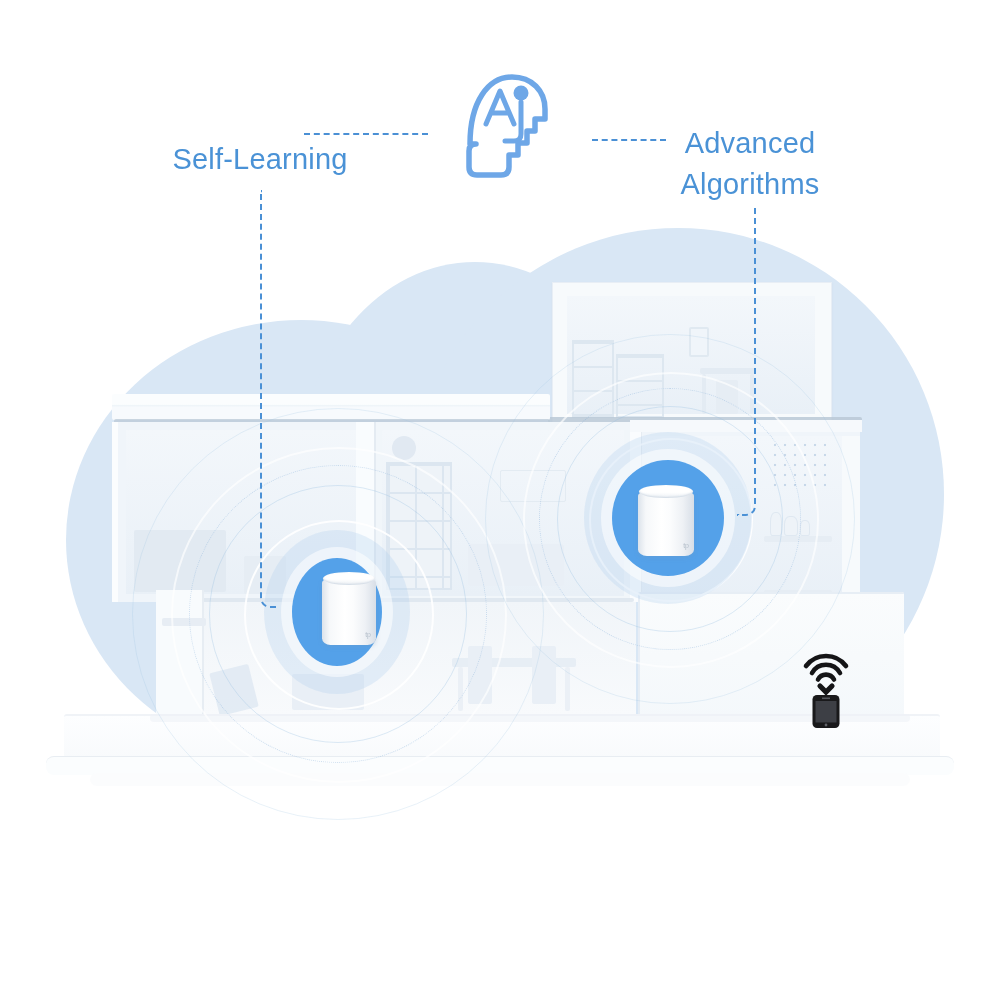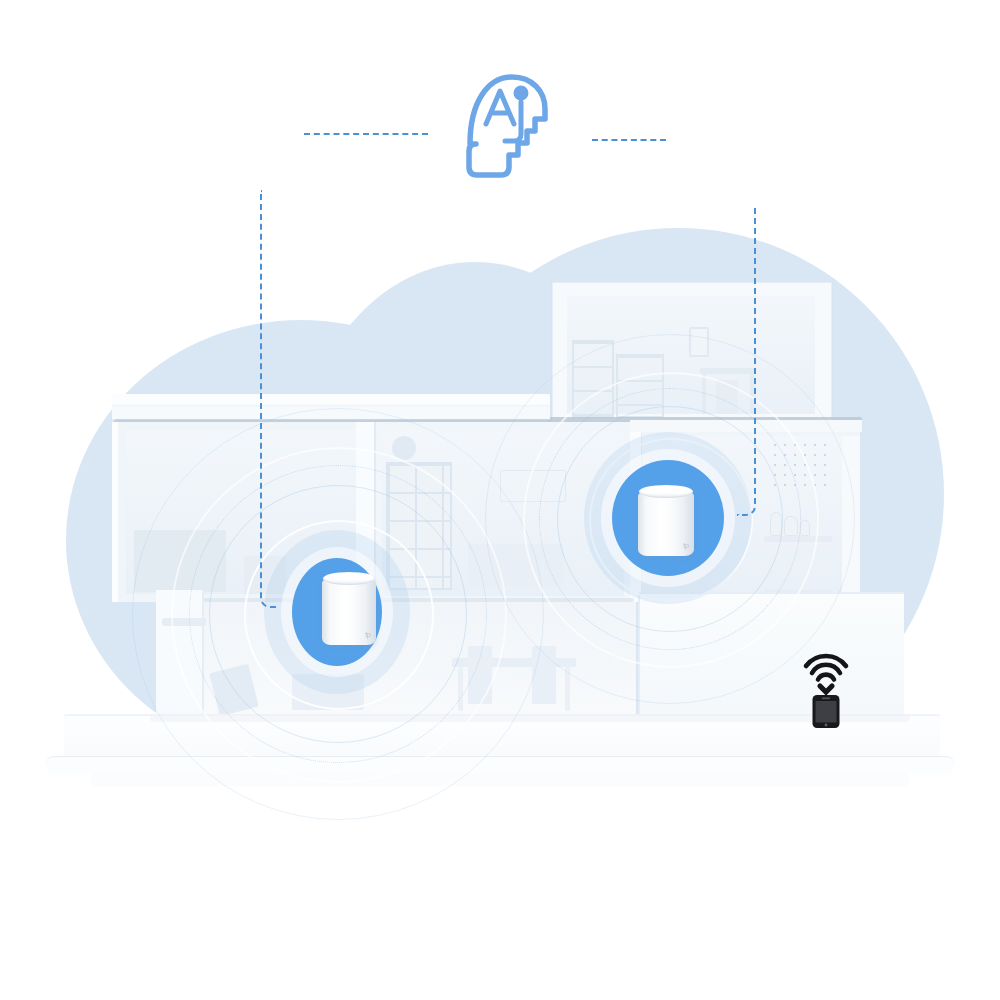--- a/index.html
+++ b/index.html
@@ -138,20 +138,27 @@
   <div class="halo" style="left:612px;top:460px;width:112px;height:116px;"></div>
   <div class="deco" style="left:638px;top:490px;width:56px;height:66px;">
     <span class="logo">tp</span>
   </div>
 
   <div class="dash-h" style="left:304px;top:133px;width:124px;"></div>
   <div class="dash-corner-l" style="left:260px;top:190px;width:17px;height:416px;"></div>
   <div class="dash-h" style="left:592px;top:139px;width:74px;"></div>
   <div class="dash-corner-r" style="left:737px;top:206px;width:17px;height:308px;"></div>
 
+  <div class="feature-label" style="left:130px;top:139px;width:260px;">
+    <span>Self-Learning</span>
+  </div>
+  <div class="feature-label" style="left:655px;top:123px;width:190px;">
+    <div>Advanced</div>
+    <div>Algorithms</div>
+  </div>
 
   <svg class="abs" style="left:460px;top:70px;z-index:7;" width="92" height="118" viewBox="0 0 92 118" fill="none" stroke="#6ea7e7" stroke-width="5.5" stroke-linecap="round" stroke-linejoin="round">
     <path d="M 10,74 C 10,32 28,7 52,7 C 72,7 85,21 85,39 L 85,49 L 75,49 L 75,61 L 67,61 L 67,73 L 58,73 L 58,85 L 49,85 L 49,97 Q 49,105 41,105 L 17,105 Q 9,105 9,97 L 9,81 Q 9,74 16,74 Z"></path>
     <path stroke-width="5" d="M 26,54 L 40,21 L 54,54 M 31.5,43 L 48.5,43"></path>
     <circle cx="61" cy="23" r="7.5" fill="#6ea7e7" stroke="none"></circle>
     <path stroke-width="5" d="M 61,32 L 61,64 Q 61,71 54,71 L 45,71"></path>
   </svg>
 
   <svg class="abs" style="left:801px;top:648px;z-index:7;" width="50" height="80" viewBox="0 0 50 80">
     <g fill="none" stroke="#151517" stroke-width="4.6" stroke-linecap="round">

